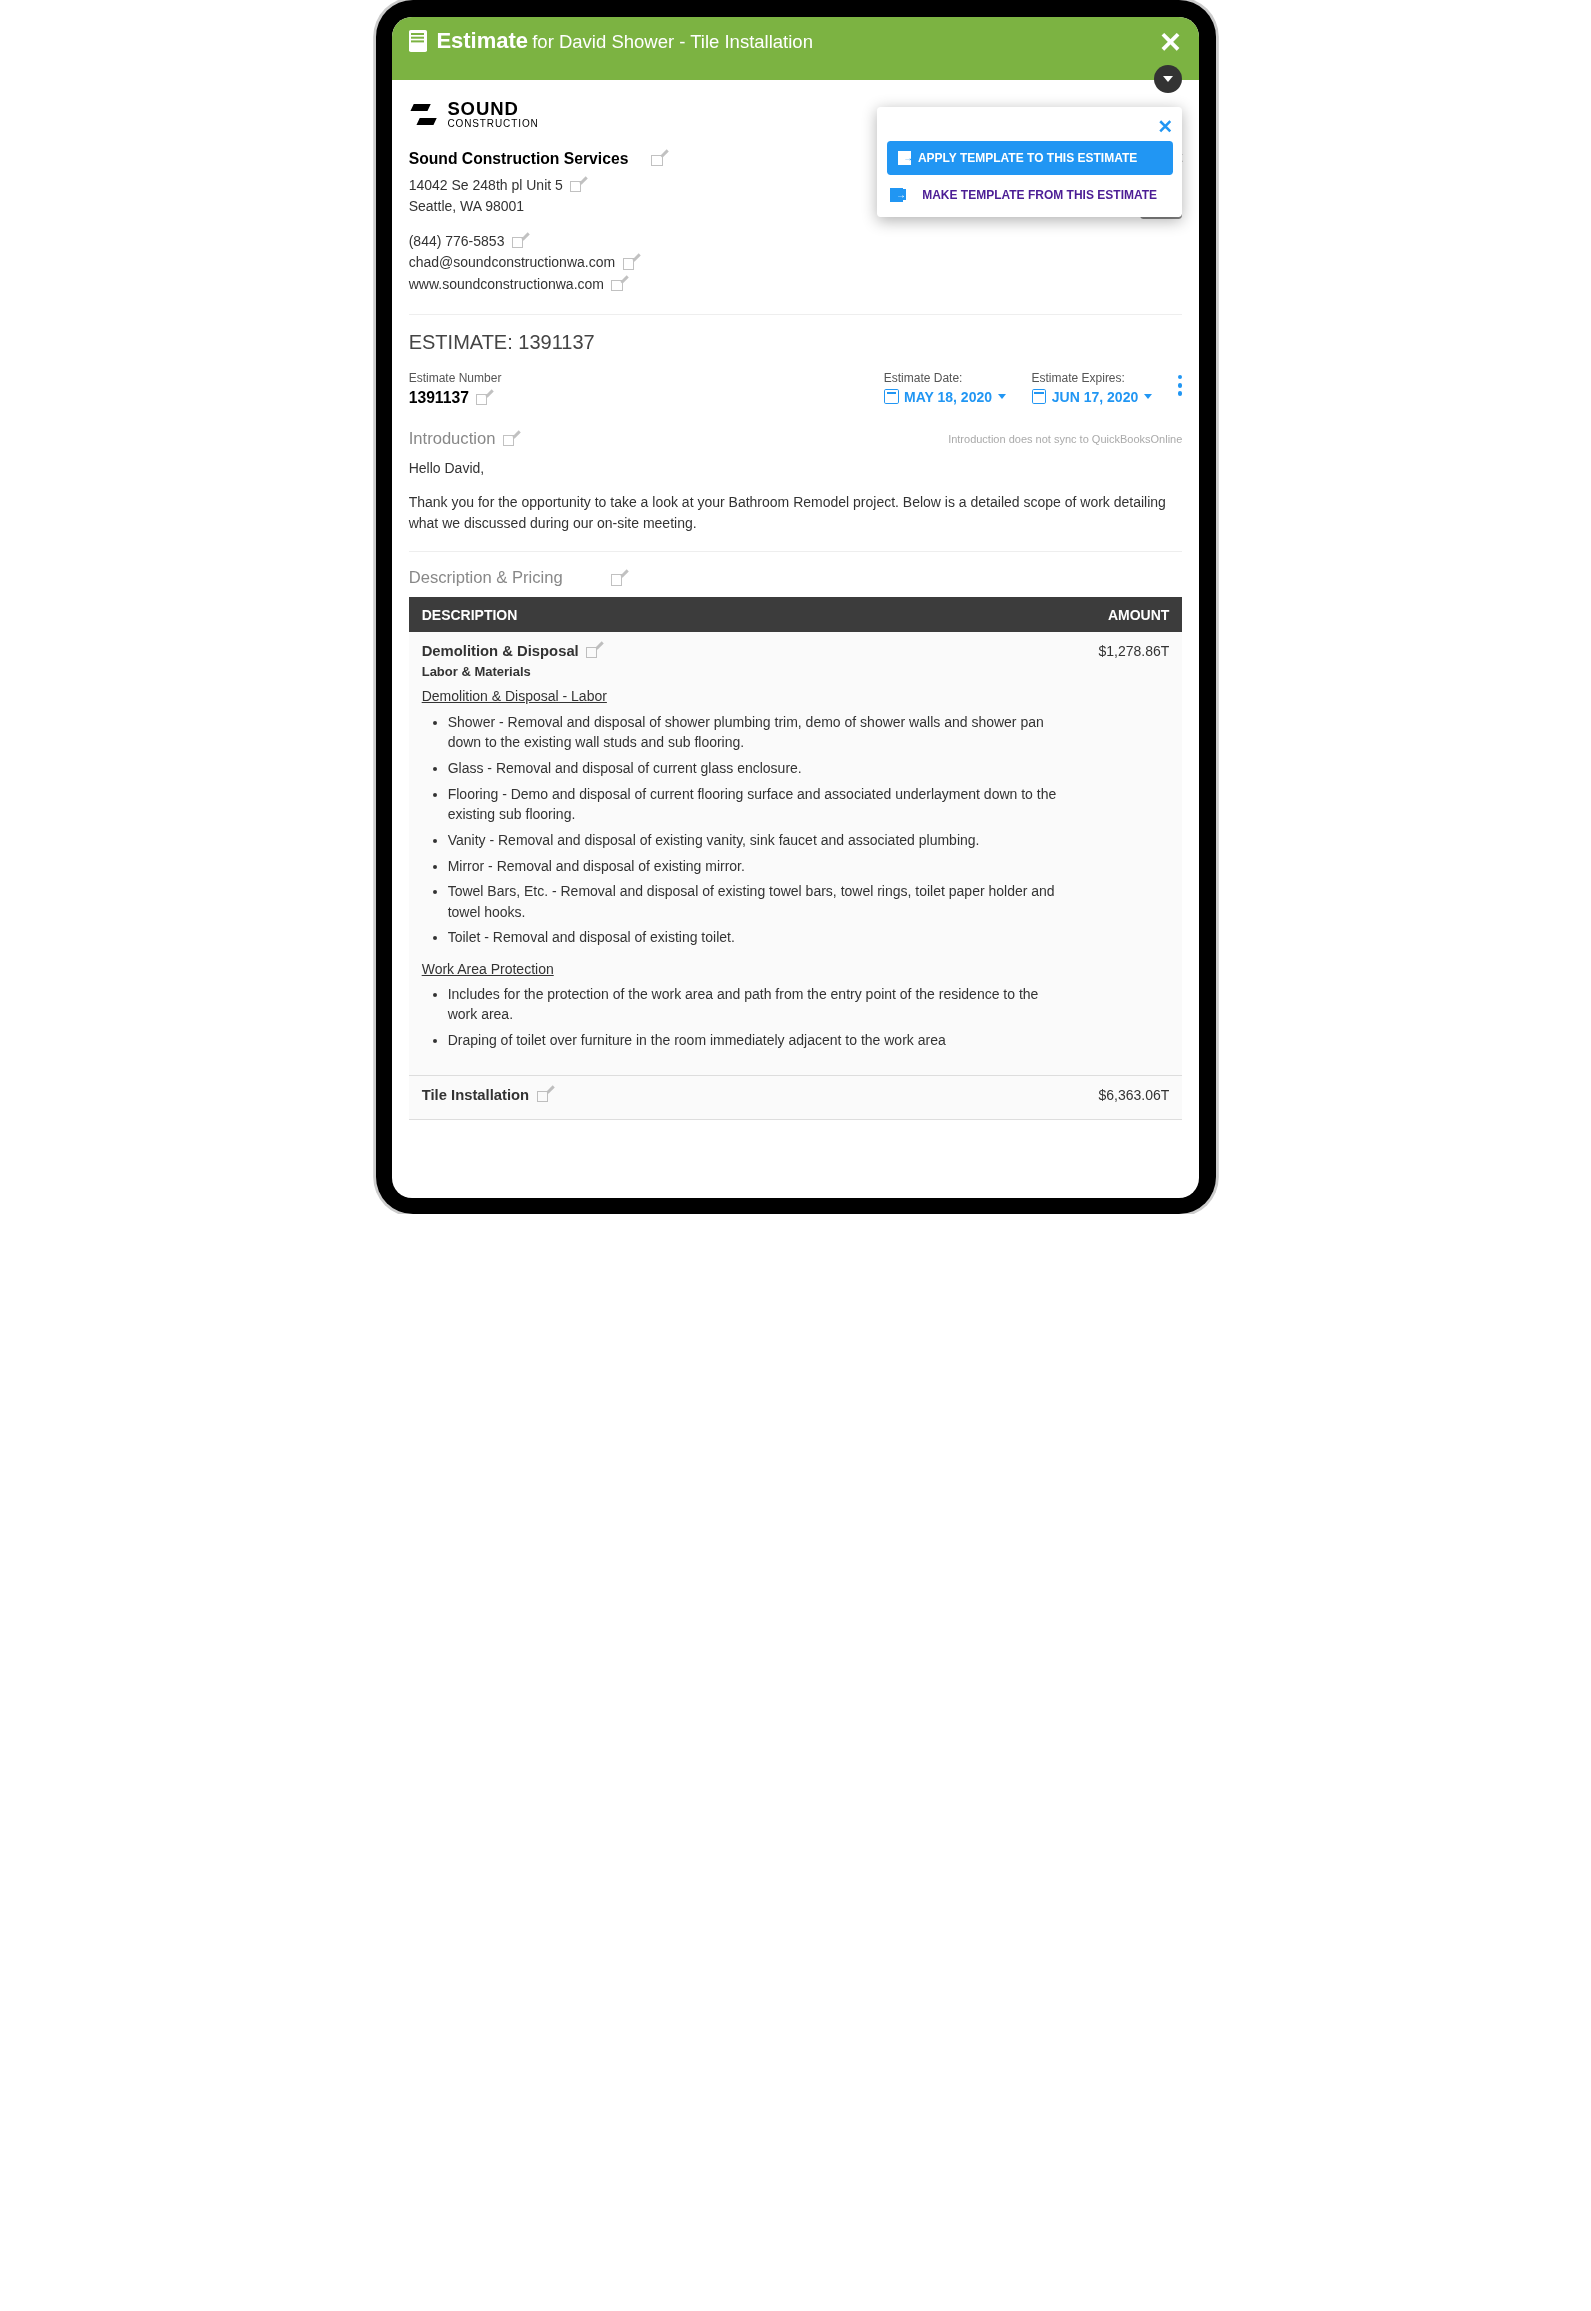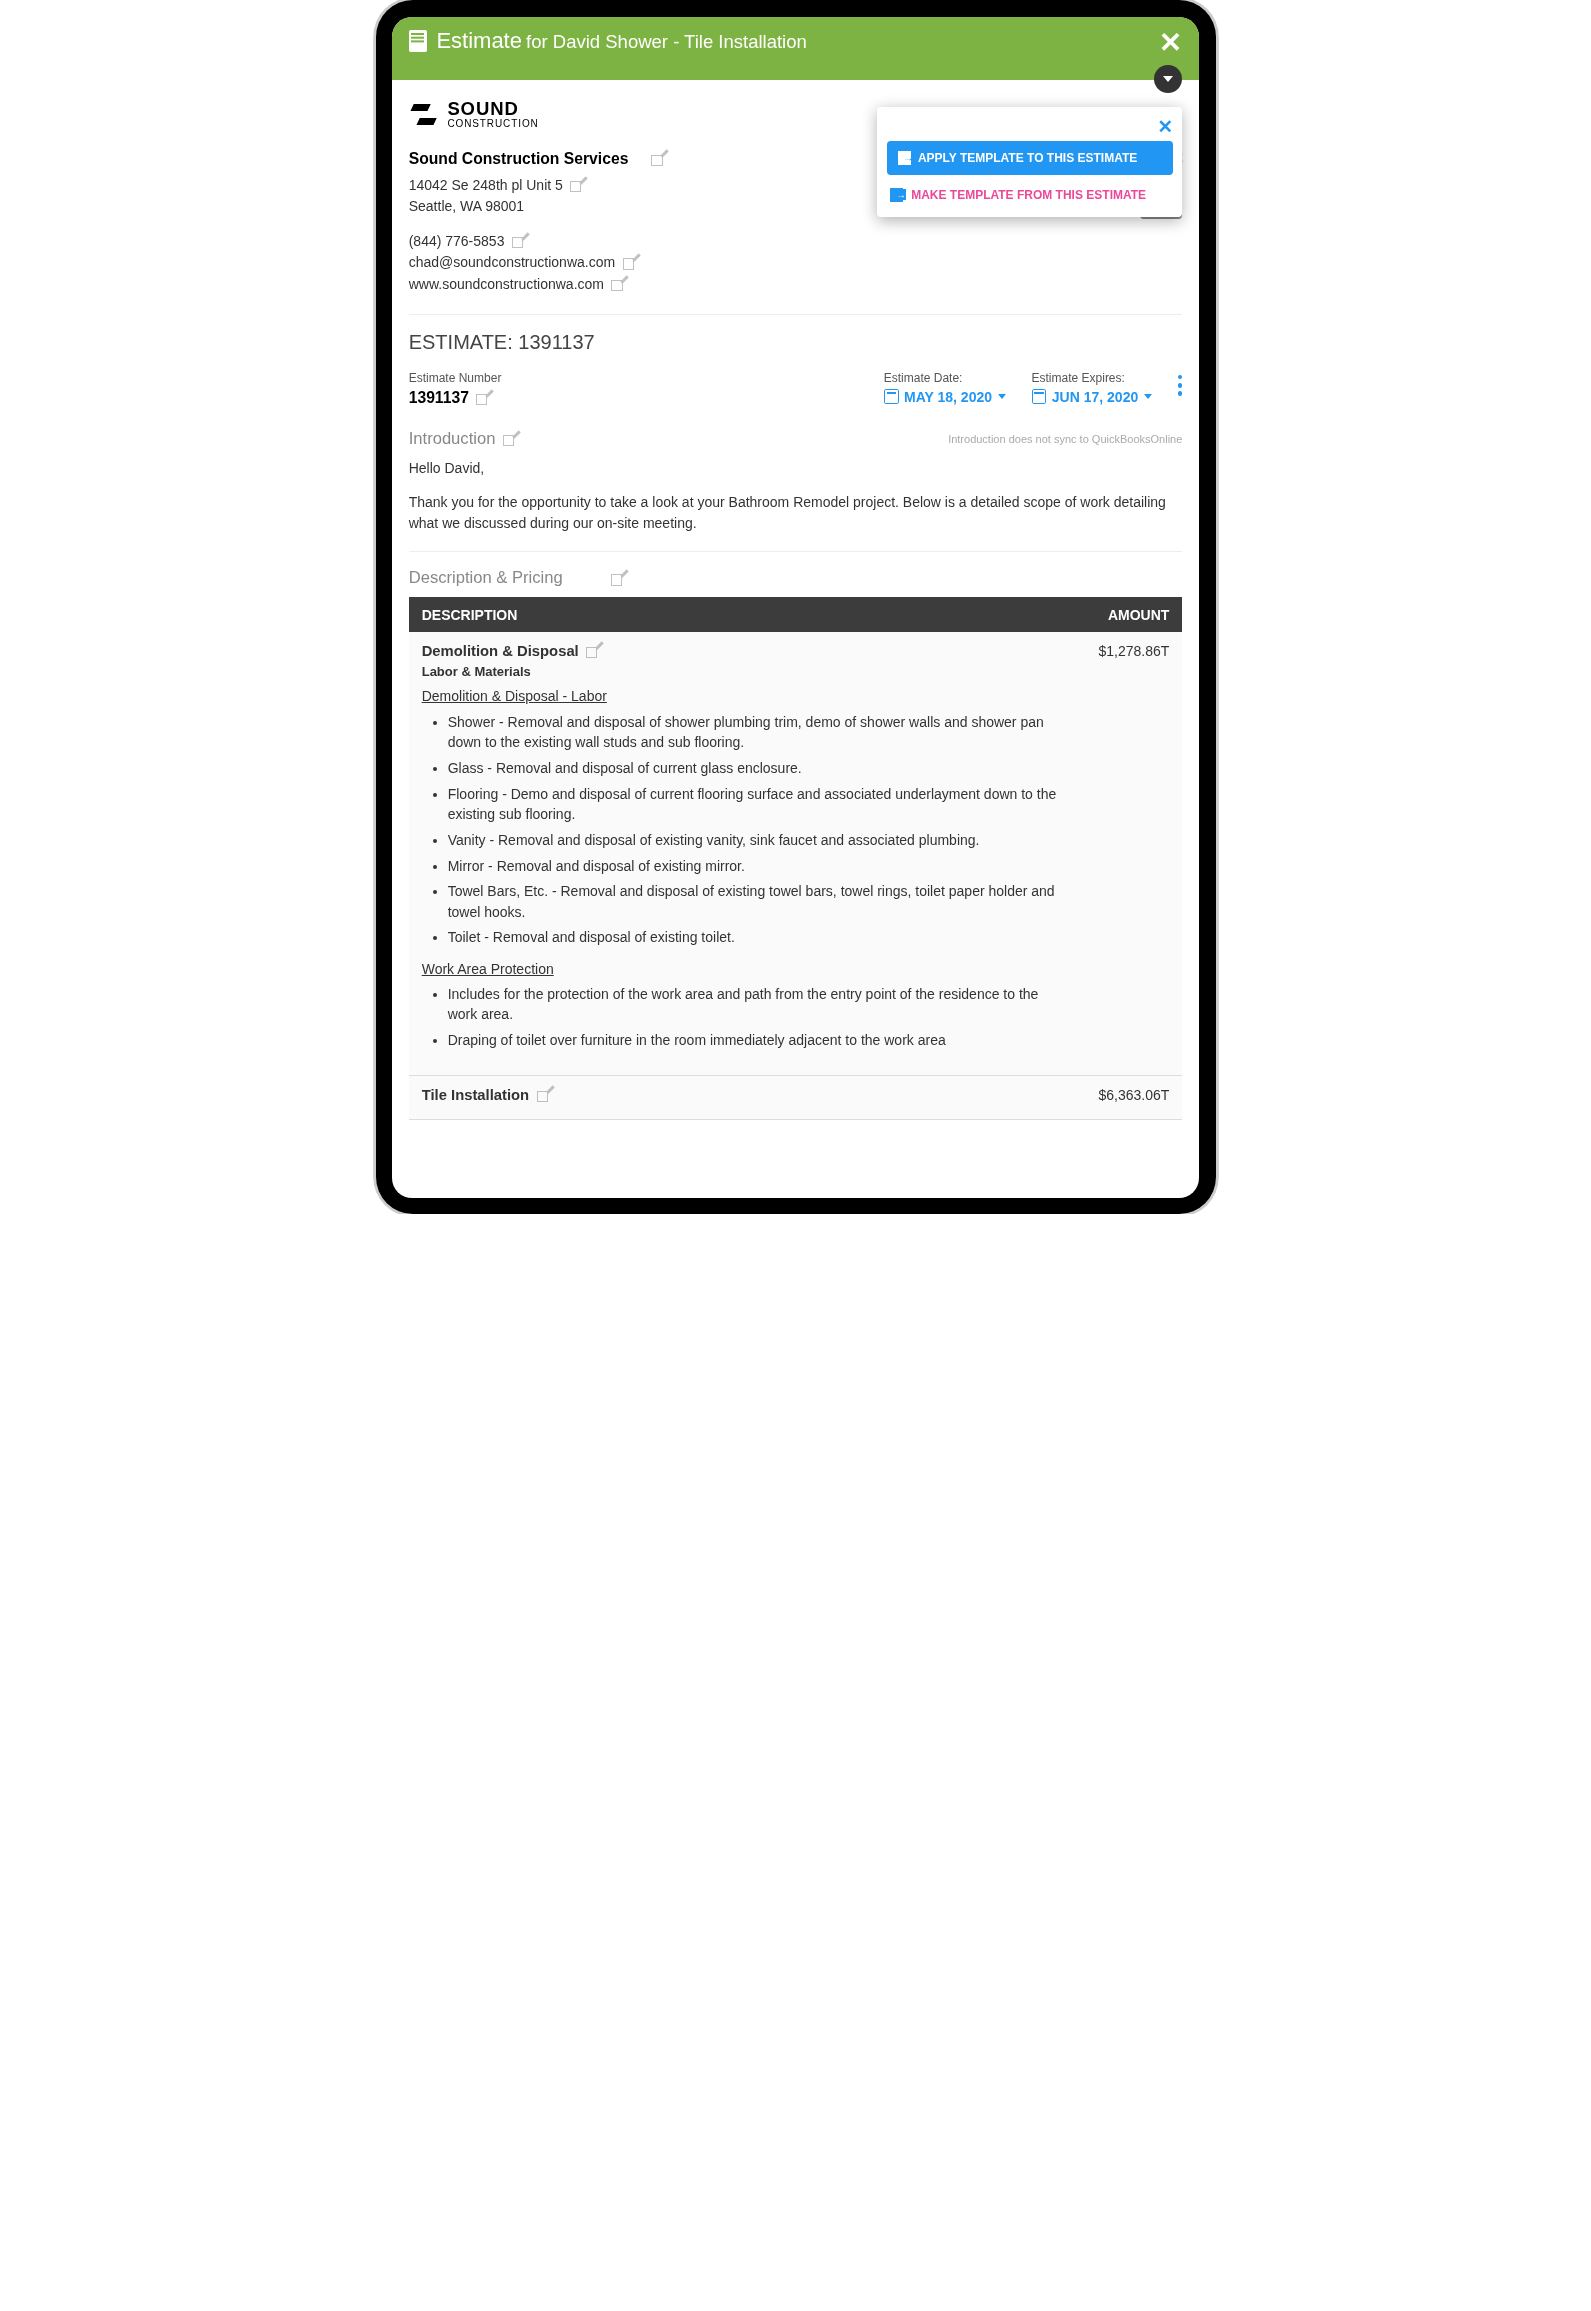--- a/index.html
+++ b/index.html
@@ -42,21 +42,21 @@
 }
 .doc-icon::before {
   content: "";
   position: absolute;
   top: 3.7px; left: 2.8px; right: 2.8px;
   height: 1.8px; background: #7cb342;
   box-shadow: 0 3.7px 0 #7cb342, 0 7.4px 0 #7cb342;
 }
 .header-title {
   font-size: 22px;
-  font-weight: 400;
+  font-weight: 700;
 }
 .header-subtitle {
   font-size: 18.5px;
   font-weight: 400;
 }
 .close-x {
   position: absolute;
   top: 9.2px; right: 16.6px;
   font-size: 28px;
   color: #fff;
@@ -106,27 +106,27 @@
   padding: 9.2px 11px;
   border-radius: 3.7px;
   text-align: right;
   display: flex;
   align-items: center;
   gap: 7.4px;
   cursor: pointer;
   margin-bottom: 7.4px;
 }
 .btn-make {
-  color: #ec4899;
+  color: #4c1d95;
   font-weight: 700;
   font-size: 12px;
   padding: 5.5px 3.7px;
   display: flex;
   align-items: flex-start;
-  gap: 8px;
+  gap: 19px;
   cursor: pointer;
 }
 .doc-small-icon {
   width: 13px; height: 14.8px;
   display: inline-block;
   position: relative;
 }
 .btn-apply .doc-small-icon { background: #fff; }
 .btn-make .doc-small-icon { background: #2196f3; }
 .doc-small-icon::after {

